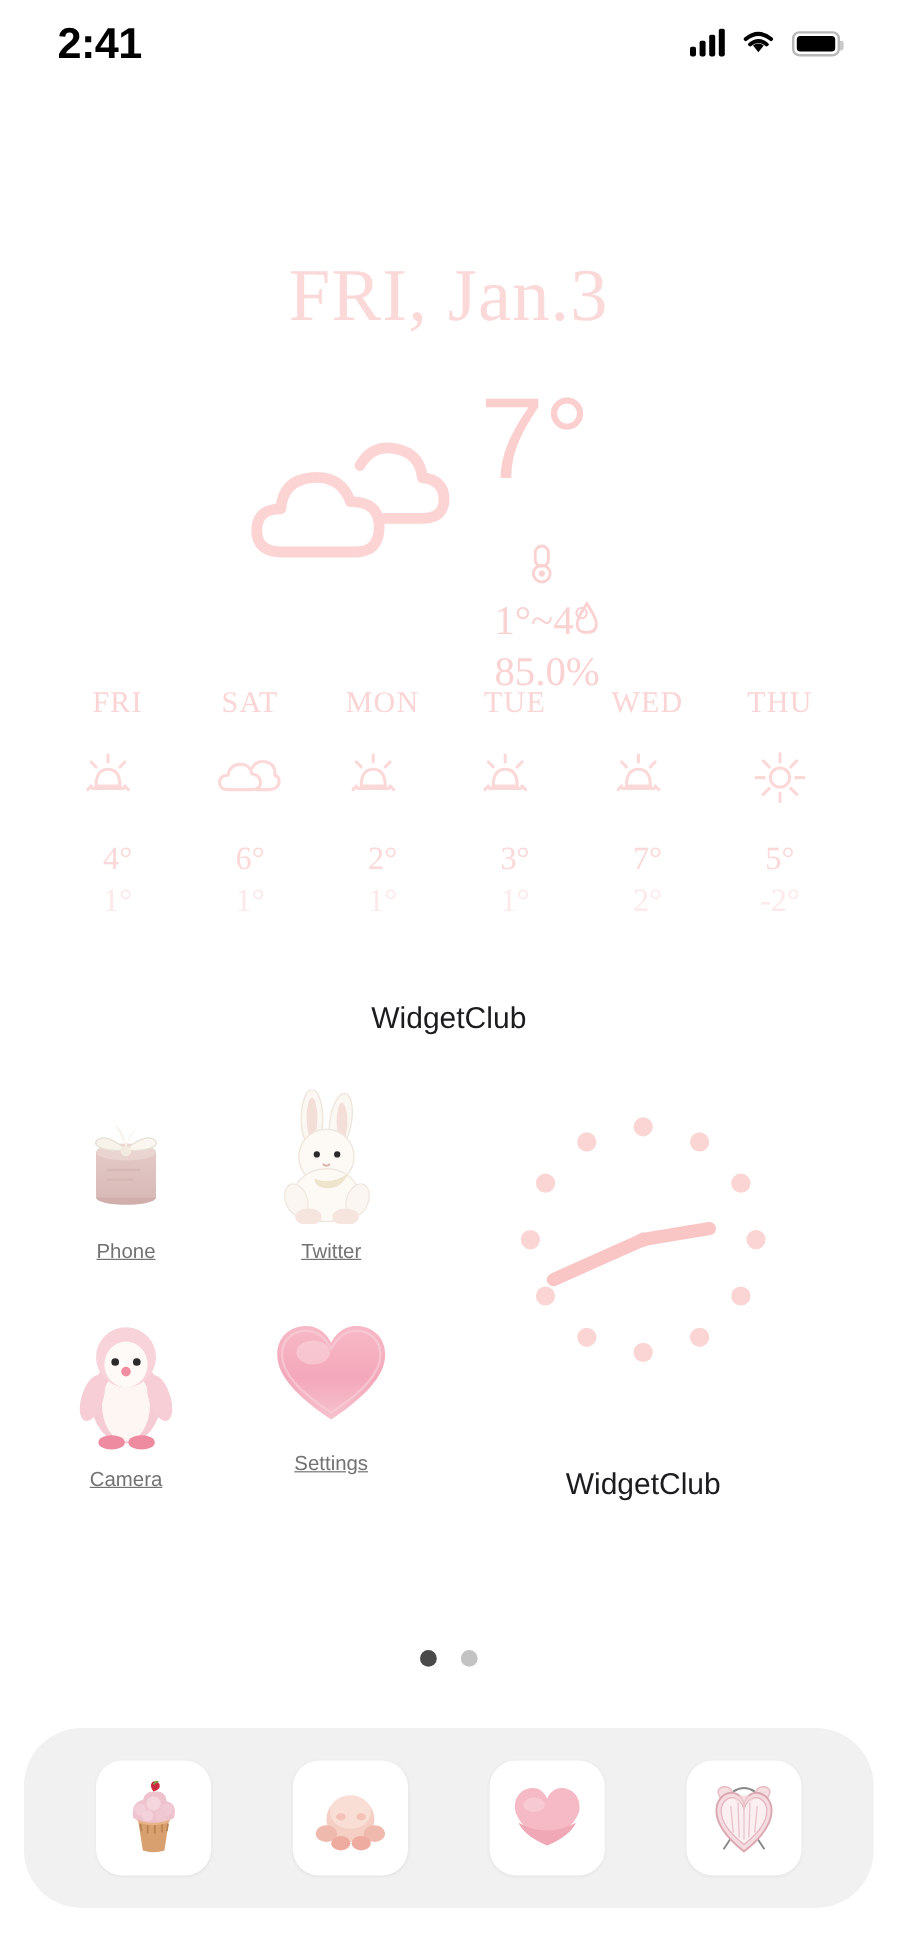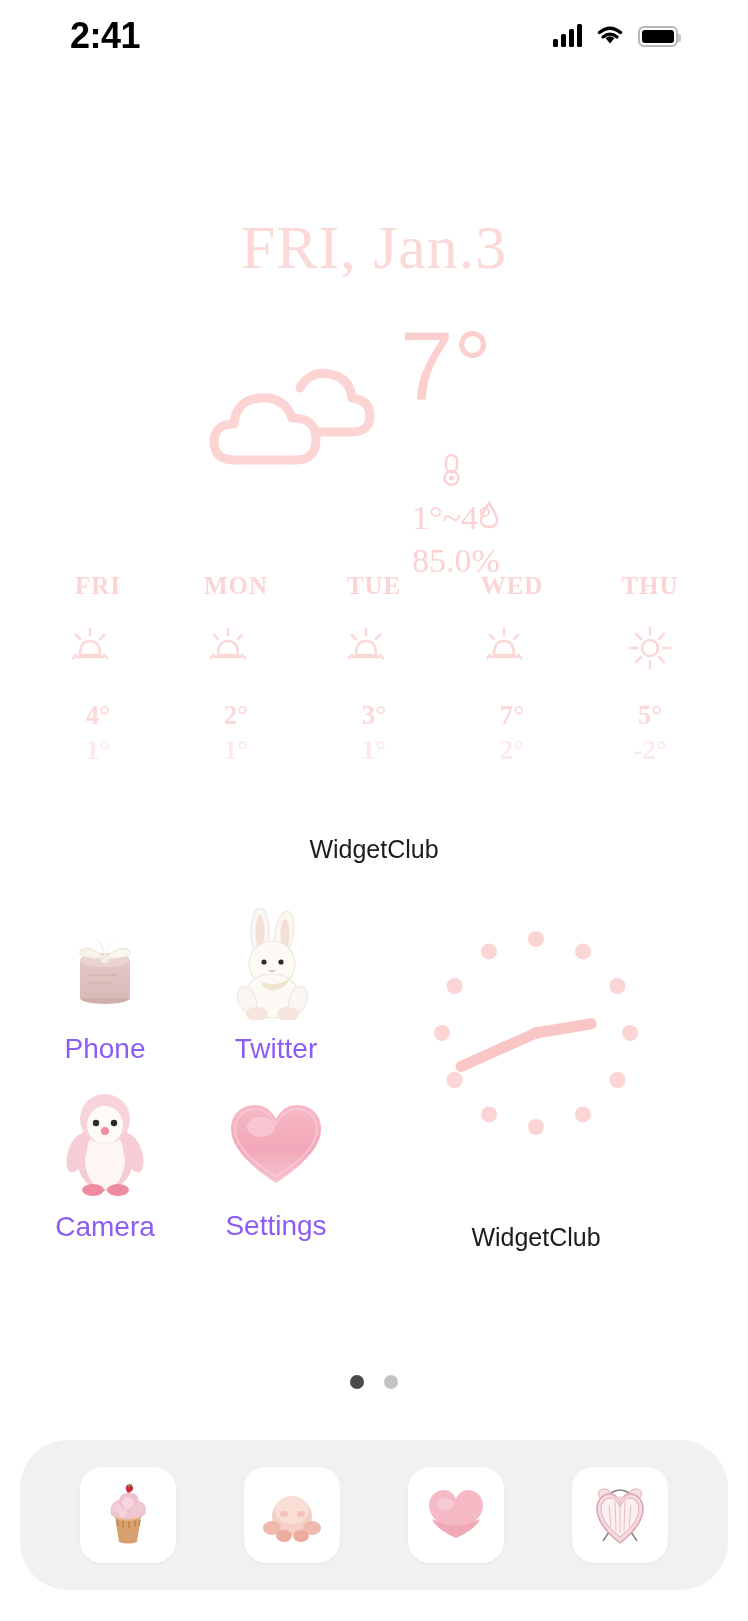--- a/index.html
+++ b/index.html
@@ -8,21 +8,21 @@
     background:#ffffff;
     font-family:"Liberation Sans", sans-serif;
     overflow:hidden;
     position:relative;
   }
 
   
   .status-bar{
     position:absolute; top:0; left:0; width:748px; height:72px;
     display:flex; align-items:center; justify-content:space-between;
-    padding:0 70px;
+    padding:0 48px;
   }
   .status-time{
     font-size:36px; font-weight:700; color:#000;
     letter-spacing:-0.5px; font-family:"Liberation Sans", sans-serif;
   }
   .status-right{ display:flex; align-items:center; gap:14px; }
   .cell-bars{ display:flex; align-items:flex-end; gap:3px; height:22px; }
   .cell-bars i{ display:block; width:5px; background:#000; border-radius:1.5px; }
   .cell-bars i:nth-child(1){ height:8px; }
   .cell-bars i:nth-child(2){ height:13px; }
@@ -64,21 +64,21 @@
     font-family:"Liberation Serif", serif;
     font-size:34px; color:#fbd2d2;
     display:flex; align-items:center; gap:12px;flex-direction:column;
   }
   .wd-temp{ top:135px; }
   .wd-hum{ top:182px;align-items:flex-end; }
 
   
   .forecast{
     position:absolute; top:572px; left:56px; width:636px;
-    display:flex; justify-content:space-between;font-weight:bold;
+    display:flex; justify-content:space-between;
   }
   .fc-col{ width:84px; text-align:center; }
   .fc-day{
     font-family:"Liberation Serif", serif;
     font-size:25px; color:#fbd5d5; letter-spacing:1px;
   }
   .fc-icon{ height:60px; display:flex; align-items:center; justify-content:center; margin-top:18px; }
   .fc-hi{
     font-family:"Liberation Serif", serif;
     font-size:27px; color:#fcd8d8; margin-top:22px;
@@ -95,25 +95,25 @@
   }
 
   
   .app-grid{ position:absolute; top:895px; left:0; width:748px; height:360px; }
   .app-cell{ position:absolute; width:160px; text-align:center; }
   .app-icon-wrap{
     width:118px; height:118px; margin:0 auto;
     display:flex; align-items:center; justify-content:center;
   }
   .app-label{
-    margin-top:10px; font-size:28px; color:#8b5cf6; font-weight:400;
+    margin-top:10px; font-size:17px; color:#737373; font-weight:400;text-decoration:underline;
   }
   .cell-r0c0{ left:25px; top:10px; }
   .cell-r0c1{ left:196px; top:10px; }
-  .cell-r1c0{ left:25px; top:188px; }
+  .cell-r1c0{ left:25px; top:200px; }
   .cell-r1c1{ left:196px; top:187px; }
 
   
   .clock-widget{
     position:absolute; left:400px; top:10px; width:272px; height:290px;
   }
   .clock-face{ position:absolute; left:16px; top:8px; }
   .clock-label{
     position:absolute; left:0; top:318px; width:272px; text-align:center;
     font-size:25px; color:#1c1c1e;
@@ -198,20 +198,33 @@
      <div class="fc-icon">
         <svg width="52" height="46" viewBox="0 0 52 46">
       <g fill="none" stroke="#fcd9d9" stroke-width="2.6" stroke-linecap="round">
         <path d="M18 10 L18 4 M8 14 L4 10 M28 14 L32 10 M4 30 L1 33 M32 30 L35 33"></path>
         <path d="M8 30 Q8 16 18 16 Q28 16 28 30 Z"></path>
         <path d="M5 32 L31 32"></path>
       </g>
         </svg>
       </div>
      <div class="fc-hi">4°</div>
+     <div class="fc-lo">1°</div>
+    </div>
+    <div class="fc-col">
+      <div class="fc-day">SAT</div>
+     <div class="fc-icon">
+        <svg width="56" height="40" viewBox="0 0 56 40">
+      <g fill="none" stroke="#fcd9d9" stroke-width="2.6" stroke-linejoin="round" stroke-linecap="round">
+        <path d="M30 12 Q34 5 42 7 Q50 9 49 18 Q54 20 52 26 Q50 30 44 30 L34 30"></path>
+        <path d="M10 30 Q3 30 3 24 Q3 18 10 18 Q11 10 19 9 Q28 8 30 17 Q37 18 37 24 Q37 30 30 30 Z"></path>
+      </g>
+        </svg>
+      </div>
+     <div class="fc-hi">6°</div>
      <div class="fc-lo">1°</div>
     </div>
     <div class="fc-col">
       <div class="fc-day">MON</div>
      <div class="fc-icon">
         <svg width="52" height="46" viewBox="0 0 52 46">
       <g fill="none" stroke="#fcd9d9" stroke-width="2.6" stroke-linecap="round">
         <path d="M18 10 L18 4 M8 14 L4 10 M28 14 L32 10 M4 30 L1 33 M32 30 L35 33"></path>
         <path d="M8 30 Q8 16 18 16 Q28 16 28 30 Z"></path>
         <path d="M5 32 L31 32"></path>

